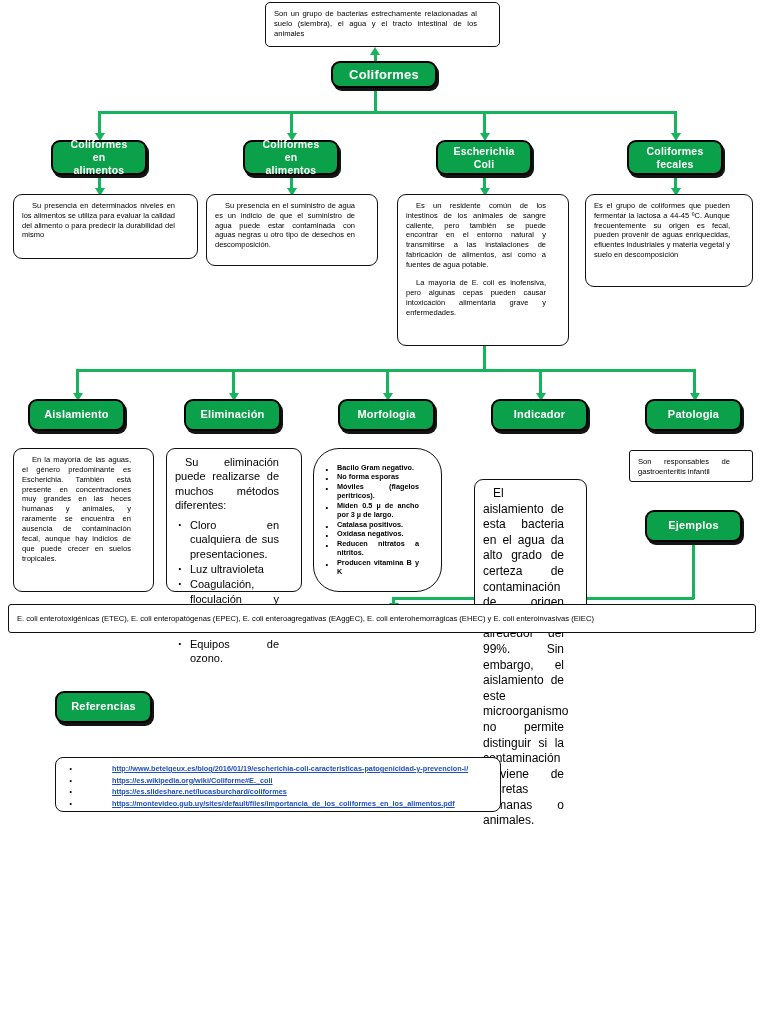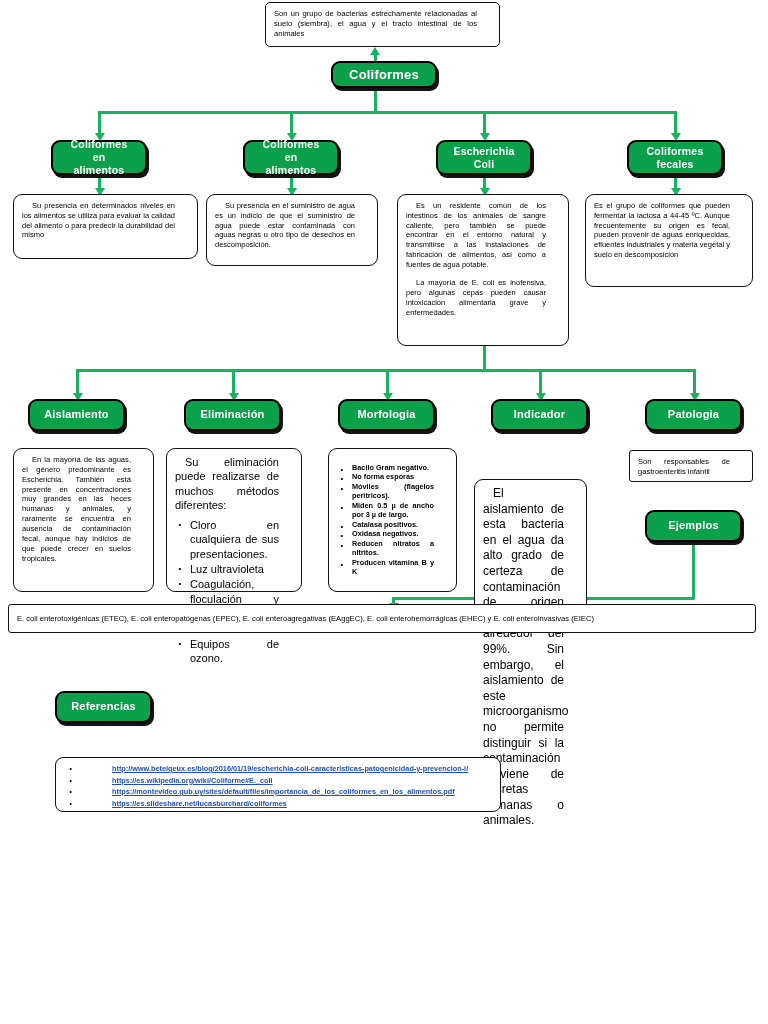--- a/index.html
+++ b/index.html
@@ -261,21 +261,21 @@
     <p class="lead">Su eliminación puede realizarse de muchos métodos diferentes:</p>
     <ul>
       <li>Cloro en cualquiera de sus presentaciones.</li>
       <li>Luz ultravioleta</li>
       <li>Coagulación, floculación y sedimentación.</li>
       <li>Hervido</li>
       <li>Equipos de ozono.</li>
     </ul>
   </div>
 
-  <div class="card" style="left:328px; top:448px; width:129px; height:144px; font-size:7.3px;">
+  <div class="card" style="left:313px; top:448px; width:129px; height:144px; font-size:7.3px;border-radius:26px;">
     <ul class="bold tight" style="margin-top:8px;">
       <li>Bacilo Gram negativo.</li>
       <li>No forma esporas</li>
       <li>Móviles (flagelos peritricos).</li>
       <li>Miden 0.5 µ de ancho por 3 µ de largo.</li>
       <li>Catalasa positivos.</li>
       <li>Oxidasa negativos.</li>
       <li>Reducen nitratos a nitritos.</li>
       <li>Producen vitamina B y K</li>
     </ul>
@@ -308,21 +308,21 @@
 
   <div class="ref-box" style="left:55px; top:757px; width:446px; height:55px;">
     <ul>
       <li>
         <span class="ref-link">http://www.betelgeux.es/blog/2016/01/19/escherichia-coli-caracteristicas-patogenicidad-y-prevencion-i/</span>
       </li>
       <li>
         <span class="ref-link">https://es.wikipedia.org/wiki/Coliforme#E._coli</span>
       </li>
       <li>
+        <span class="ref-link">https://es.slideshare.net/lucasburchard/coliformes</span>
+      </li>
+      <li>
         <span class="ref-link">https://montevideo.gub.uy/sites/default/files/importancia_de_los_coliformes_en_los_alimentos.pdf</span>
       </li>
-      <li>
-        <span class="ref-link">https://es.slideshare.net/lucasburchard/coliformes</span>
-      </li>
     </ul>
   </div>
 
 </div>
 
 </body></html>

